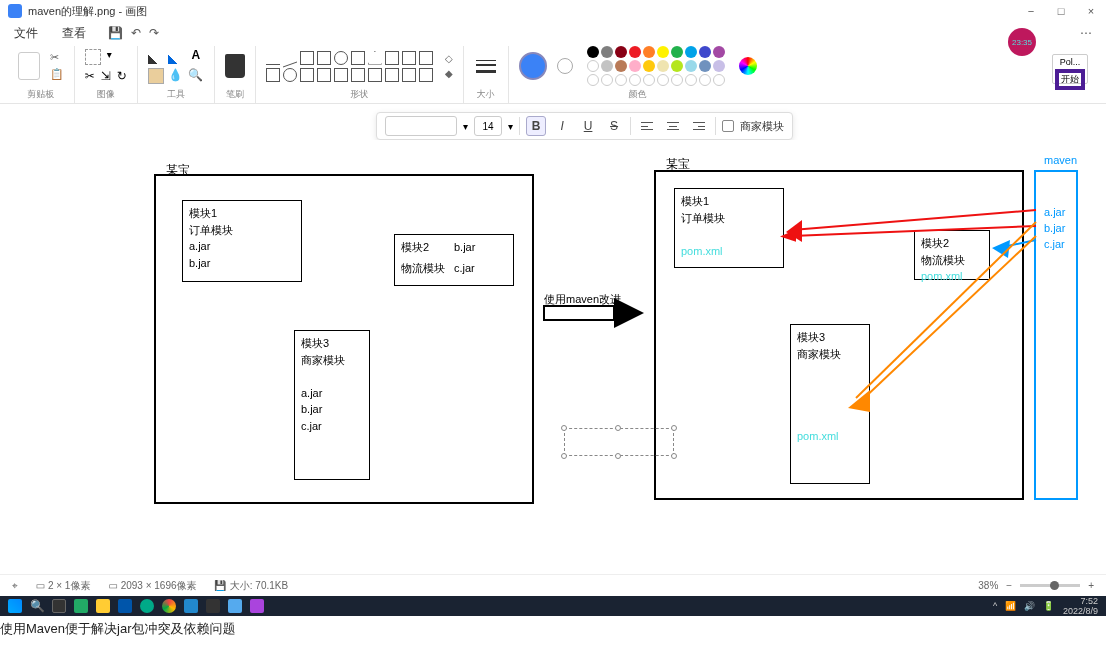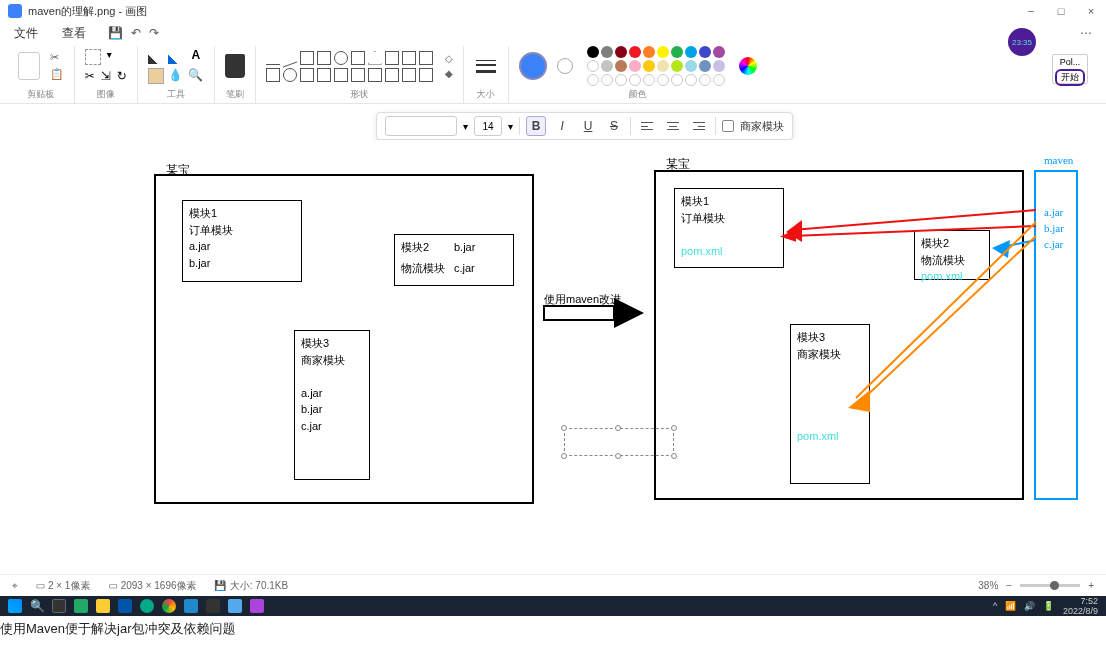--- a/index.html
+++ b/index.html
@@ -13,21 +13,21 @@
 .titlebar .controls div { width: 30px; height: 22px; display: flex; align-items: center; justify-content: center; font-size: 11px; color: #555; }
 
 
 .menubar { height: 22px; display: flex; align-items: center; padding: 0 8px; gap: 12px; }
 .menubar .menu-item { font-size: 12px; color: #333; padding: 2px 6px; }
 .menubar .undo-redo { display: flex; gap: 8px; margin-left: 4px; }
 .menubar .undo-redo span { color: #555; }
 .menubar .overflow { margin-left: auto; color: #555; padding: 0 6px; }
 
 
-.time-badge { position: absolute; right: 70px; top: 28px; width: 28px; height: 28px; border-radius: 50%; background: #4c1d95; color: #5dd; display: flex; align-items: center; justify-content: center; font-size: 8px; }
+.time-badge { position: absolute; right: 70px; top: 28px; width: 28px; height: 28px; border-radius: 50%; background: #be185d; color: #5dd; display: flex; align-items: center; justify-content: center; font-size: 8px; }
 
 
 .ribbon { height: 60px; display: flex; border-bottom: 1px solid #e5e5e5; padding: 2px 8px 0; gap: 0; }
 .ribbon-group { display: flex; flex-direction: column; align-items: center; position: relative; padding: 0 10px; border-right: 1px solid #e5e5e5; }
 .ribbon-group:last-child { border-right: none; }
 .ribbon-group .group-content { flex: 1; display: flex; align-items: center; gap: 6px; }
 .ribbon-group .group-label { font-size: 9px; color: #888; margin-top: 2px; margin-bottom: 2px; }
 
 .clipboard-main { width: 22px; height: 28px; border: 1px solid #ccc; border-radius: 3px; }
 .clip-small { display: flex; flex-direction: column; gap: 4px; margin-left: 4px; }
@@ -58,21 +58,21 @@
 .stroke-width div:nth-child(2) { height: 2px; }
 .stroke-width div:nth-child(3) { height: 3px; }
 
 .color-primary { width: 28px; height: 28px; border-radius: 50%; border: 2px solid #88b; background: #3b82f6; }
 .color-secondary { width: 16px; height: 16px; border-radius: 50%; border: 1px solid #aaa; background: #fff; margin-left: 4px; }
 .palette { display: grid; grid-template-columns: repeat(10, 12px); gap: 2px; margin-left: 8px; }
 .swatch { width: 12px; height: 12px; border-radius: 50%; }
 .color-picker { width: 18px; height: 18px; border-radius: 50%; background: conic-gradient(red, yellow, lime, cyan, blue, magenta, red); margin-left: 8px; }
 
 .right-box { position: absolute; right: 18px; top: 54px; width: 36px; height: 30px; border: 1px solid #ccc; border-radius: 2px; background: #fff; font-size: 9px; padding: 2px; text-align: center; }
-.right-box .btn { font-size: 9px; border: 2px solid #4c1d95; border-radius: 6px; padding: 0 2px; margin-top: 2px; }
+.right-box .btn { font-size: 9px; border: 4px solid #4c1d95; border-radius: 0; padding: 0 2px; margin-top: 2px; }
 
 
 .text-toolbar { position: absolute; left: 376px; top: 112px; height: 28px; background: #fff; border: 1px solid #ddd; border-radius: 4px; display: flex; align-items: center; gap: 6px; padding: 0 8px; box-shadow: 0 2px 6px rgba(0,0,0,0.1); }
 .text-toolbar .font-name { width: 72px; height: 20px; border: 1px solid #ccc; border-radius: 3px; font-size: 10px; padding: 0 4px; }
 .text-toolbar .font-size { width: 28px; height: 20px; border: 1px solid #ccc; border-radius: 3px; text-align: center; font-size: 10px; }
 .text-toolbar .sep { width: 1px; height: 18px; background: #ddd; }
 .text-toolbar .fmt { width: 20px; height: 20px; display: flex; align-items: center; justify-content: center; font-size: 12px; color: #444; border-radius: 3px; }
 .text-toolbar .fmt.active { border: 1px solid #aac; background: #eef; }
 .text-toolbar .align { width: 20px; height: 20px; display: flex; flex-direction: column; justify-content: space-evenly; padding: 4px; }
 .text-toolbar .align div { height: 1px; background: #555; }
@@ -81,21 +81,21 @@
 
 
 .canvas-area { position: absolute; left: 34px; top: 140px; width: 1048px; height: 410px; background: #fff; }
 .diagram { position: relative; width: 100%; height: 100%; font-family: sans-serif; }
 .box { position: absolute; border: 2px solid #000; background: #fff; }
 .box-label { font-size: 12px; padding: 2px; }
 .inner-box { position: absolute; border: 1.5px solid #000; background: #fff; padding: 4px 6px; font-size: 11px; line-height: 1.5; }
 .inner-box .pom { color: #4dd; }
 .arrow-label { position: absolute; font-size: 11px; }
 .maven-box { border: 2px solid #09f; color: #09f; }
-.maven-label { position: absolute; font-size: 11px; font-family: Liberation Serif, serif; }
+.maven-label { position: absolute; font-size: 11px; }
 .selection { position: absolute; border: 1px dashed #888; }
 .sel-handle { position: absolute; width: 6px; height: 6px; background: #fff; border: 1px solid #888; border-radius: 50%; }
 
 
 .statusbar { position: absolute; left: 0; bottom: 50px; right: 0; height: 22px; display: flex; align-items: center; padding: 0 12px; gap: 18px; font-size: 10px; color: #666; border-top: 1px solid #eee; }
 .statusbar .zoom-ctrl { margin-left: auto; display: flex; align-items: center; gap: 8px; }
 .statusbar .slider { width: 60px; height: 3px; background: #ccc; position: relative; }
 .statusbar .slider .thumb { position: absolute; left: 30px; top: -3px; width: 9px; height: 9px; background: #666; border-radius: 50%; }
 
 

